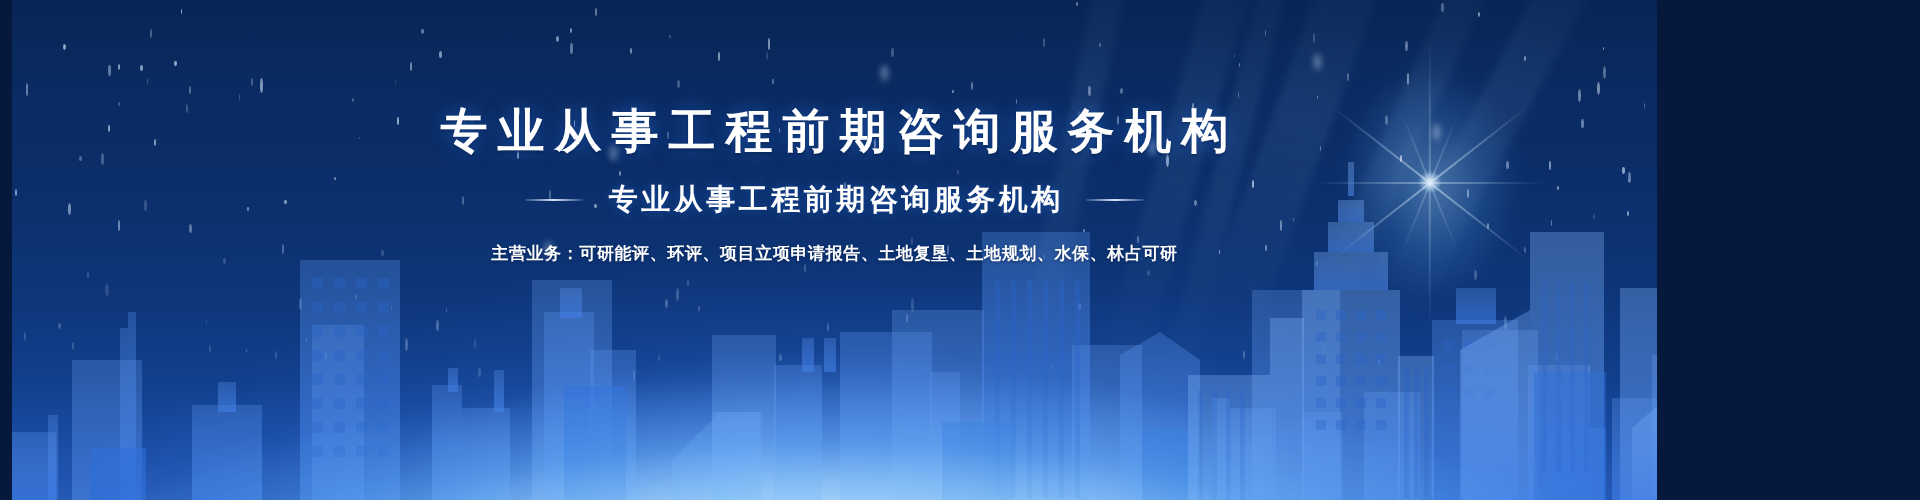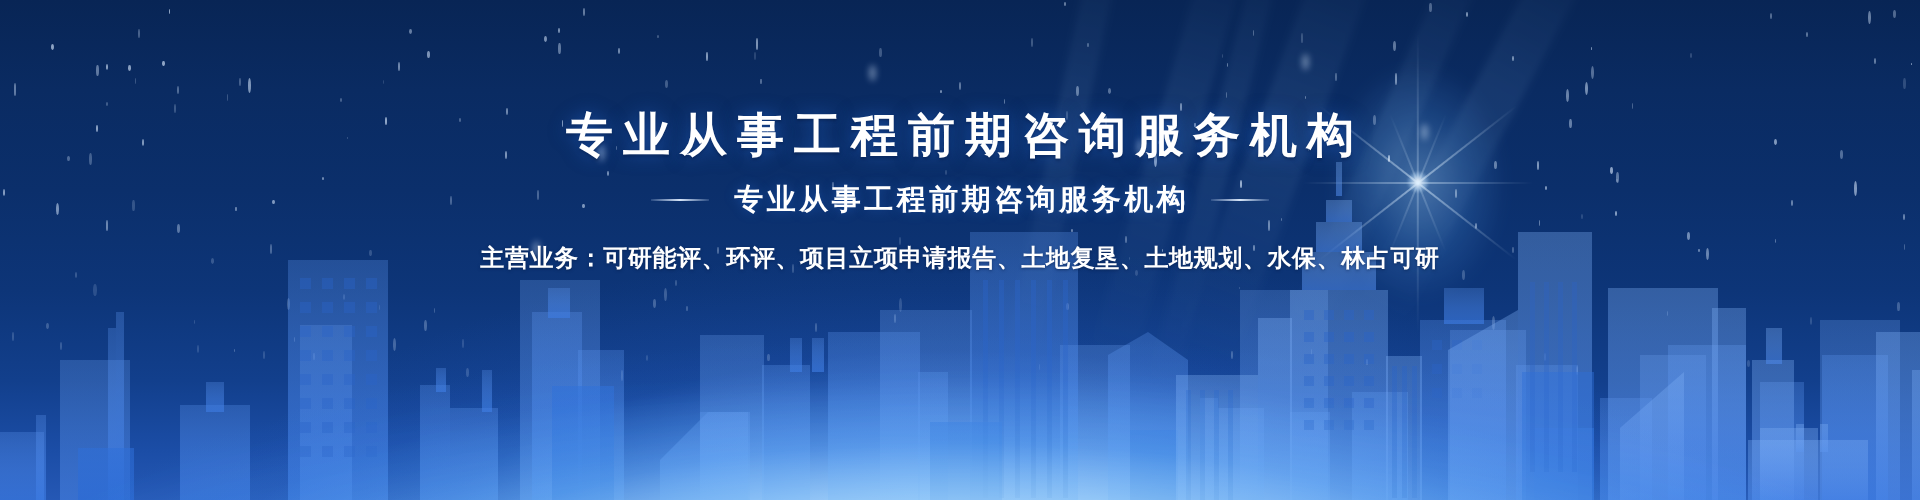--- a/index.html
+++ b/index.html
@@ -1,36 +1,37 @@
 <!DOCTYPE html>
 <html><head>
 <meta charset="utf-8">
 <style>
   html,body{margin:0;padding:0;background:#06193d;}
   *{box-sizing:border-box;}
 
   .banner{
     position:relative;
-    width:1920px;height:500px;
+    width:1645px;height:500px;
     overflow:hidden;
-    font-family:Liberation Sans, sans-serif;
+    font-family:Liberation Mono, monospace;
     background:
       radial-gradient(ellipse 1200px 520px at 50% 118%,
           rgba(140,190,255,0.95) 0%,
           rgba(90,150,250,0.55) 26%,
           rgba(40,95,200,0.18) 46%,
           rgba(10,45,120,0.0) 66%),
       linear-gradient(180deg,
           #082555 0%,
           #0a2b62 18%,
           #0b2f6b 38%,
           #0d3578 58%,
           #123f8c 76%,
           #1b4da6 90%,
           #2558b5 100%);
+    margin-left: 12px;
   }
 
   
   .skyline{
     position:absolute;left:0;right:0;bottom:0;height:340px;
     pointer-events:none;
   }
   .skyline svg{display:block;width:1920px;height:340px;}
 
   
@@ -141,21 +142,21 @@
     font-size:29px;
     font-weight:bold;
     letter-spacing:3.5px;
     text-indent:3.5px;
     white-space:nowrap;
     text-shadow:0 0 12px rgba(40,110,220,0.45);
   }
   .tagline{
     margin-top:22px;
     color:#ffffff;
-    font-size:24px;
+    font-size:17px;
     font-weight:bold;
     letter-spacing:0.6px;
     white-space:nowrap;
     text-shadow:0 1px 3px rgba(5,25,65,0.55);
   }
 </style>
 </head>
 <body>
 
 <div class="banner">

